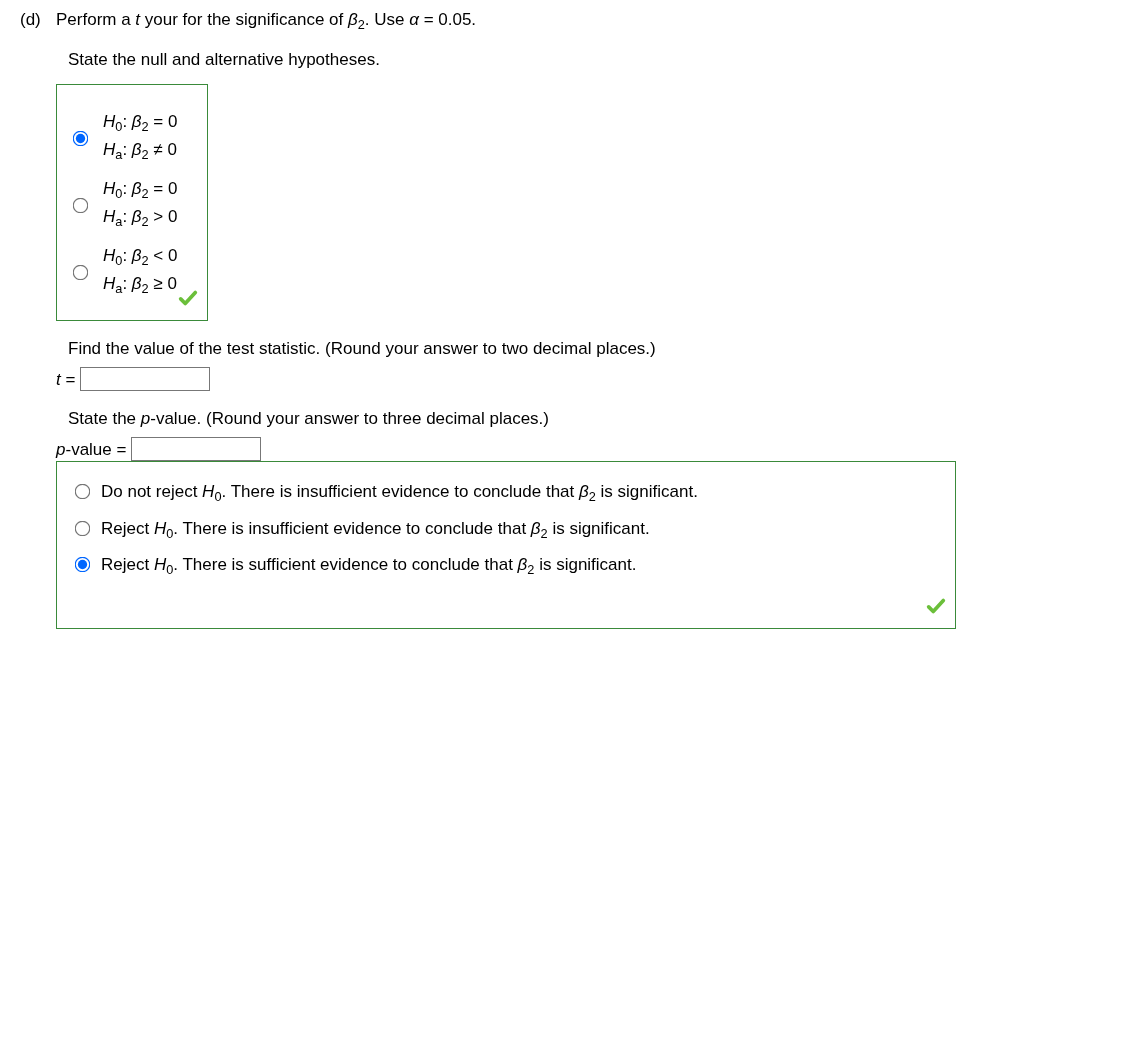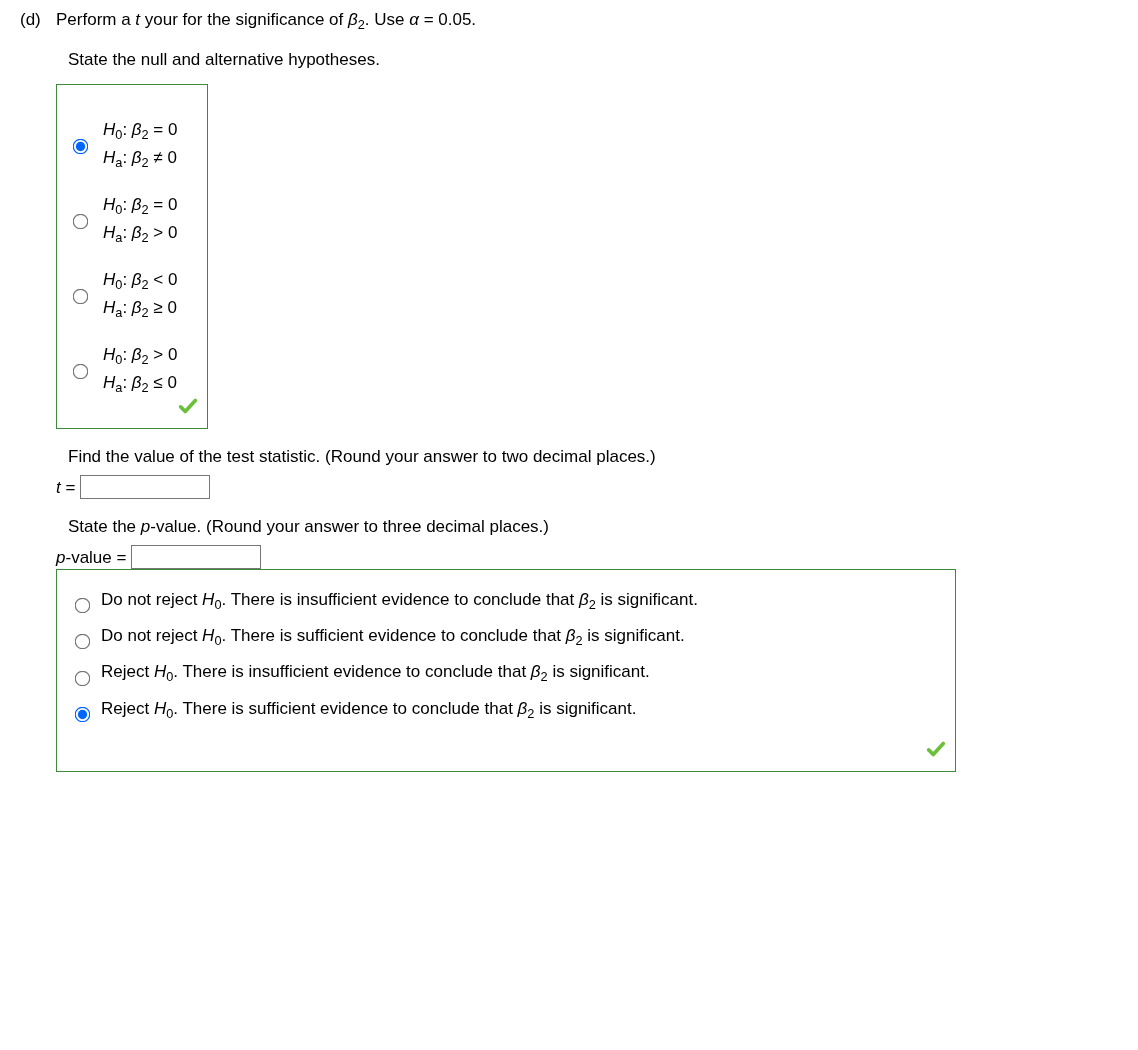--- a/index.html
+++ b/index.html
@@ -30,21 +30,21 @@
     display: inline-block;
     min-width: 120px;
   }
   .green-box.wide {
     width: 870px;
     padding: 6px 14px 36px 14px;
   }
   .opt {
     display: flex;
     align-items: center;
-    margin: 20px 0;
+    margin: 12px 0;
   }
   .opt input[type=radio] {
     margin-right: 16px;
     transform: scale(1.2);
     accent-color: #0066ff;
   }
   .opt-content {
     display: flex;
     flex-direction: column;
     line-height: 1.5;
@@ -70,21 +70,21 @@
   }
   .hyp {
     font-family: Verdana, Geneva, sans-serif;
     font-style: normal;
     white-space: nowrap;
   }
   .ital { font-style: italic; }
   sub { font-size: 0.75em; }
   .conclusion-opt {
     display: flex;
-    align-items: flex-end;
+    align-items: flex-start;
     margin: 14px 0;
   }
   .conclusion-opt input[type=radio] {
     margin-right: 12px;
     transform: scale(1.2);
     accent-color: #0066ff;
   }
 </style>
 </head>
 <body>
@@ -116,27 +116,20 @@
         <span class="hyp"><span class="ital">H</span><sub>a</sub><span>: </span><span class="ital">β</span><sub>2</sub><span> &gt; 0</span></span>
       </div>
     </div>
     <div class="opt">
       <input type="radio" name="hyp" style="">
       <div class="opt-content">
         <span class="hyp"><span class="ital">H</span><sub>0</sub><span>: </span><span class="ital">β</span><sub>2</sub><span> &lt; 0</span></span>
         <span class="hyp"><span class="ital">H</span><sub>a</sub><span>: </span><span class="ital">β</span><sub>2</sub><span> ≥ 0</span></span>
       </div>
     </div>
-    <div class="opt">
-      <input type="radio" name="hyp" style="">
-      <div class="opt-content">
-        <span class="hyp"><span class="ital">H</span><sub>0</sub><span>: </span><span class="ital">β</span><sub>2</sub><span> &gt; 0</span></span>
-        <span class="hyp"><span class="ital">H</span><sub>a</sub><span>: </span><span class="ital">β</span><sub>2</sub><span> ≤ 0</span></span>
-      </div>
-    </div>
     <span class="check">
       <svg viewBox="0 0 24 24">
           <path fill="none" stroke="#6bbf3a" stroke-width="4" stroke-linecap="round" stroke-linejoin="round" d="M4 13 L9 18 L20 6"></path>
         </svg>
     </span>
   </div>
 
   
   <div class="section">Find the value of the test statistic. (Round your answer to two decimal places.)</div>
   <div>
@@ -158,26 +151,20 @@
   <div class="green-box wide">
     <div class="conclusion-opt">
       <input type="radio" name="conc" style="">
       <div>
         <span>Do not reject </span><span class="ital">H</span><sub>0</sub><span>. </span><span>There is insufficient evidence to conclude that </span><span class="ital">β</span><sub>2</sub><span> is significant.</span>
       </div>
     </div>
     <div class="conclusion-opt">
       <input type="radio" name="conc" style="">
       <div>
-        <span>Do not reject </span><span class="ital">H</span><sub>0</sub><span>. </span><span>There is sufficient evidence to conclude that </span><span class="ital">β</span><sub>2</sub><span> is significant.</span>
-      </div>
-    </div>
-    <div class="conclusion-opt">
-      <input type="radio" name="conc" style="">
-      <div>
         <span>Reject </span><span class="ital">H</span><sub>0</sub><span>. </span><span>There is insufficient evidence to conclude that </span><span class="ital">β</span><sub>2</sub><span> is significant.</span>
       </div>
     </div>
     <div class="conclusion-opt">
       <input type="radio" name="conc" checked="" style="">
       <div>
         <span>Reject </span><span class="ital">H</span><sub>0</sub><span>. </span><span>There is sufficient evidence to conclude that </span><span class="ital">β</span><sub>2</sub><span> is significant.</span>
       </div>
     </div>
     <span class="check">

